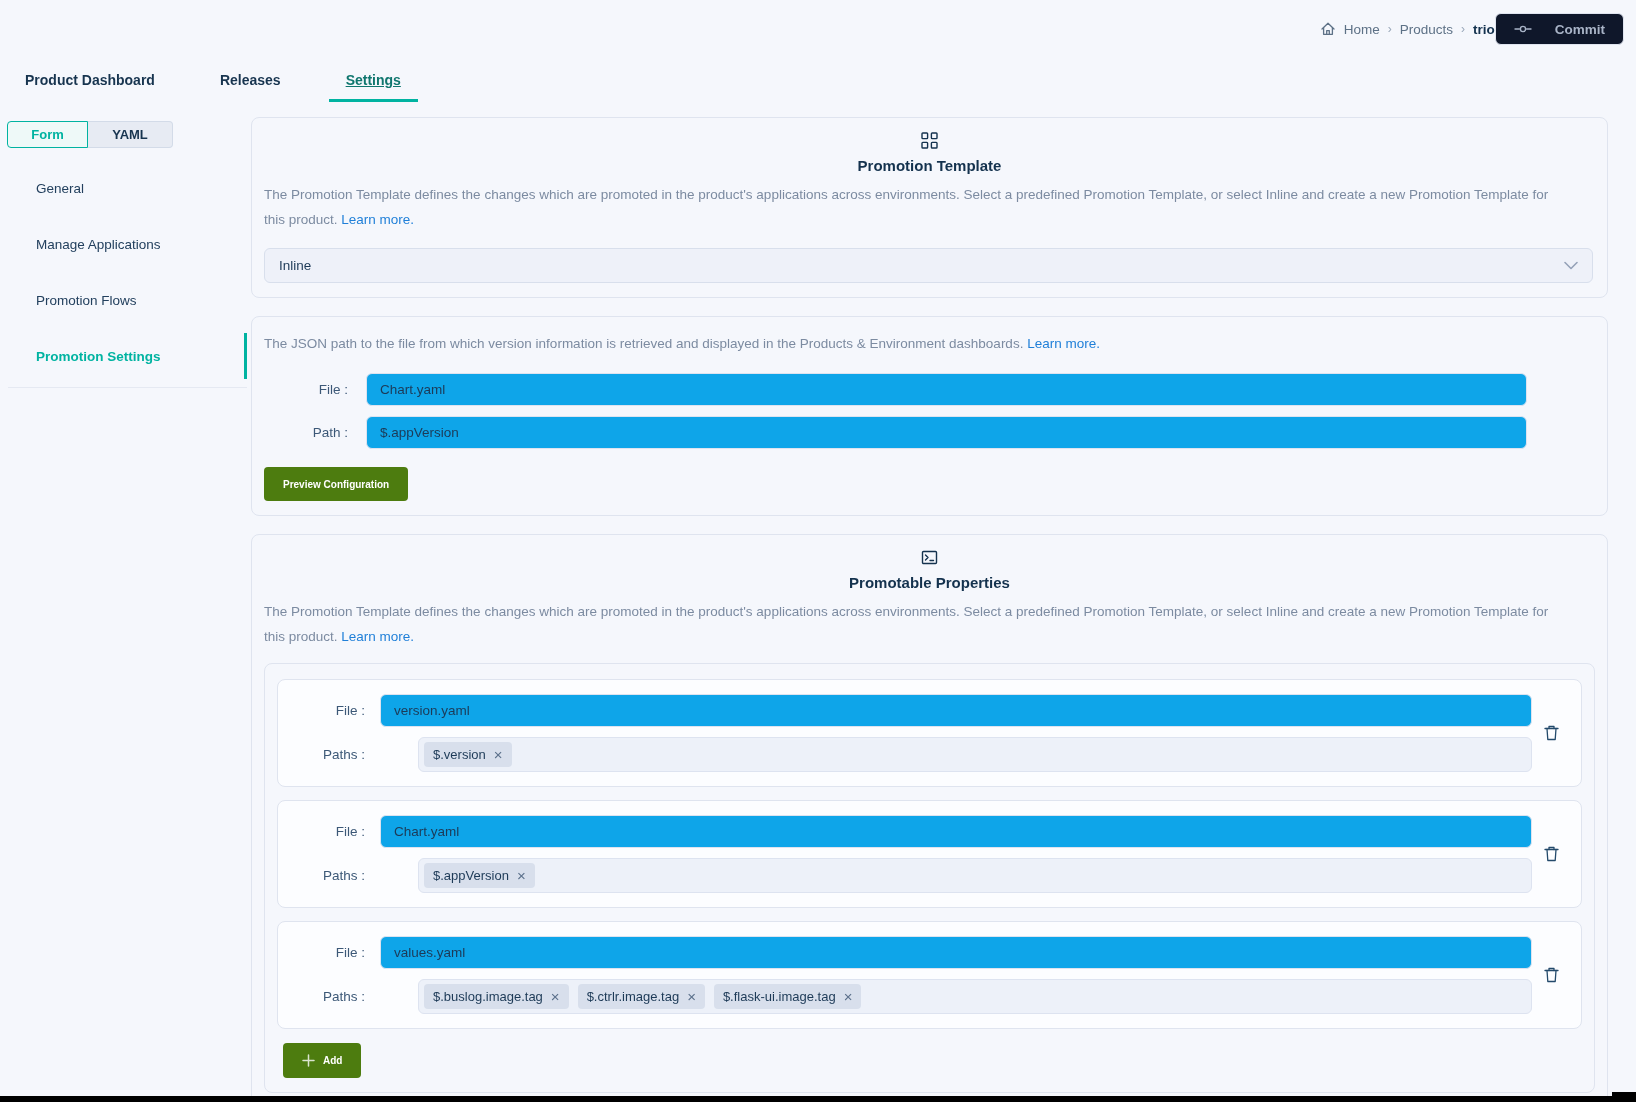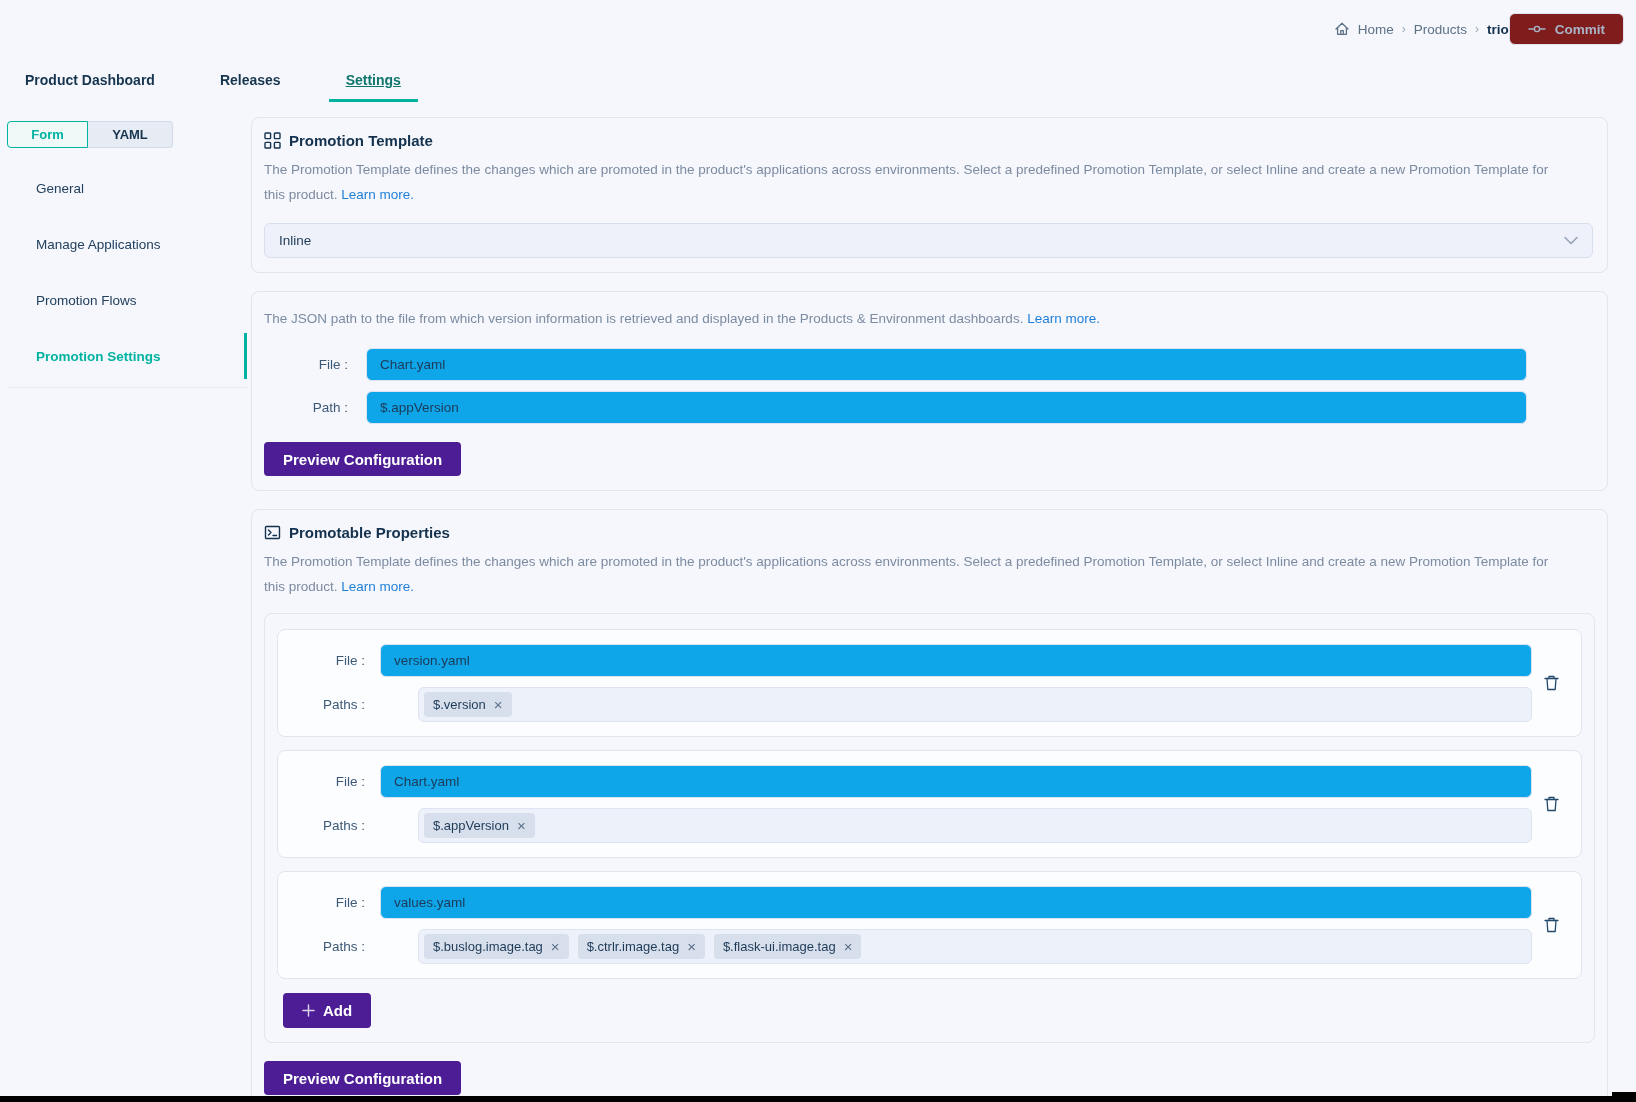--- a/index.html
+++ b/index.html
@@ -15,23 +15,23 @@
   .topbar {
     position:absolute; top:0; left:0; right:0; height:58px;
     display:flex; align-items:center; justify-content:flex-end;
     padding:0 3px 0 8px;
   }
   .breadcrumb { display:flex; align-items:center; gap:8px; font-size:13.5px; color:#5d7186; }
   .breadcrumb .crumb { cursor:pointer; }
   .breadcrumb .sep { color:#9aa8ba; font-size:12px; }
   .breadcrumb .current { color:#14324e; font-weight:700; }
   .commit-btn {
-    display:flex; align-items:center; gap:9px;
+    display:flex; align-items:center; gap:23px;
     height:32px; padding:0 18px; margin-right:9px;
-    background:#7f1d1d; border:1px solid #dfe4ef; border-radius:6px;
+    background:#0f172a; border:1px solid #dfe4ef; border-radius:6px;
     color:#a9b4c7; font-weight:700; font-size:13.5px;
     font-family:inherit; cursor:default;
   }
   
   .tabs { position:absolute; top:58px; left:0; right:0; height:44px; display:flex; padding-left:8px; }
   .tab {
     position:relative; display:flex; align-items:center;
     padding:0 17px; font-size:14px; font-weight:700; color:#17344f; cursor:pointer;
   }
   .tab + .tab { margin-left:31px; }
@@ -63,21 +63,21 @@
   }
   .side-divider { border-top:1px solid #e5e9f2; margin:3px 0 0 8px; }
   
   .main { position:absolute; left:247px; top:102px; right:0; bottom:6px; }
   .card {
     margin:15px 28px 0 4px;
     border:1px solid #dfe4ef; border-radius:8px;
     padding:14px 12px;
   }
   .card + .card { margin-top:18px; }
-  .card-head { display:flex; align-items:center; gap:8px; margin-bottom:8px; }
+  .card-head { display:flex; align-items:center; gap:8px; margin-bottom:8px;flex-direction:column; }
   .card-head .hicon { display:flex; color:#14324e; }
   .card-title { font-size:15px; font-weight:700; color:#14324e; }
   .card-desc { font-size:13.5px; line-height:25px; color:#7c8ba1; max-width:1290px; }
   .link { color:#1f7fd8; cursor:pointer; text-decoration:none; }
   
   .select {
     margin-top:16px; height:35px; width:calc(100% - 2px);
     background:#eef1f9; border:1px solid #d8dfec; border-radius:6px;
     display:flex; align-items:center; justify-content:space-between;
     padding:0 14px; font-size:13.5px; color:#1d3a57; cursor:pointer;
@@ -87,22 +87,22 @@
   .form-row { display:flex; align-items:center; margin-top:10px; margin-right:68px; }
   .form-row.first { margin-top:17px; }
   .form-label { width:92px; padding-right:8px; text-align:right; font-size:13.5px; color:#3c5877; flex:none; }
   .text-input {
     flex:1; height:33px; margin-left:10px;
     background:#0ea5e9; border:1px solid #dde3f0; border-radius:6px;
     padding:0 13px; font-size:13.5px; color:#1d3a57; font-family:inherit; outline:none;
   }
   .teal-btn {
     display:inline-flex; align-items:center; gap:8px;
-    background:#4c1d95; color:#fff; border:none; border-radius:4px;
-    font-size:15px; font-weight:700; font-family:inherit;
+    background:#4d7c0f; color:#fff; border:none; border-radius:4px;
+    font-size:10px; font-weight:700; font-family:inherit;
     padding:0 19px; height:34px; cursor:pointer;
   }
   .preview-btn { margin-top:18px; }
   
   .props-box { margin-top:14px; border:1px solid #dfe4ef; border-radius:8px; padding:15px 12px 12px 12px; }
   .prop-row {
     position:relative; background:#fcfdff;
     border:1px solid #dfe4ef; border-radius:8px;
     padding:14px 49px 14px 0;
   }

